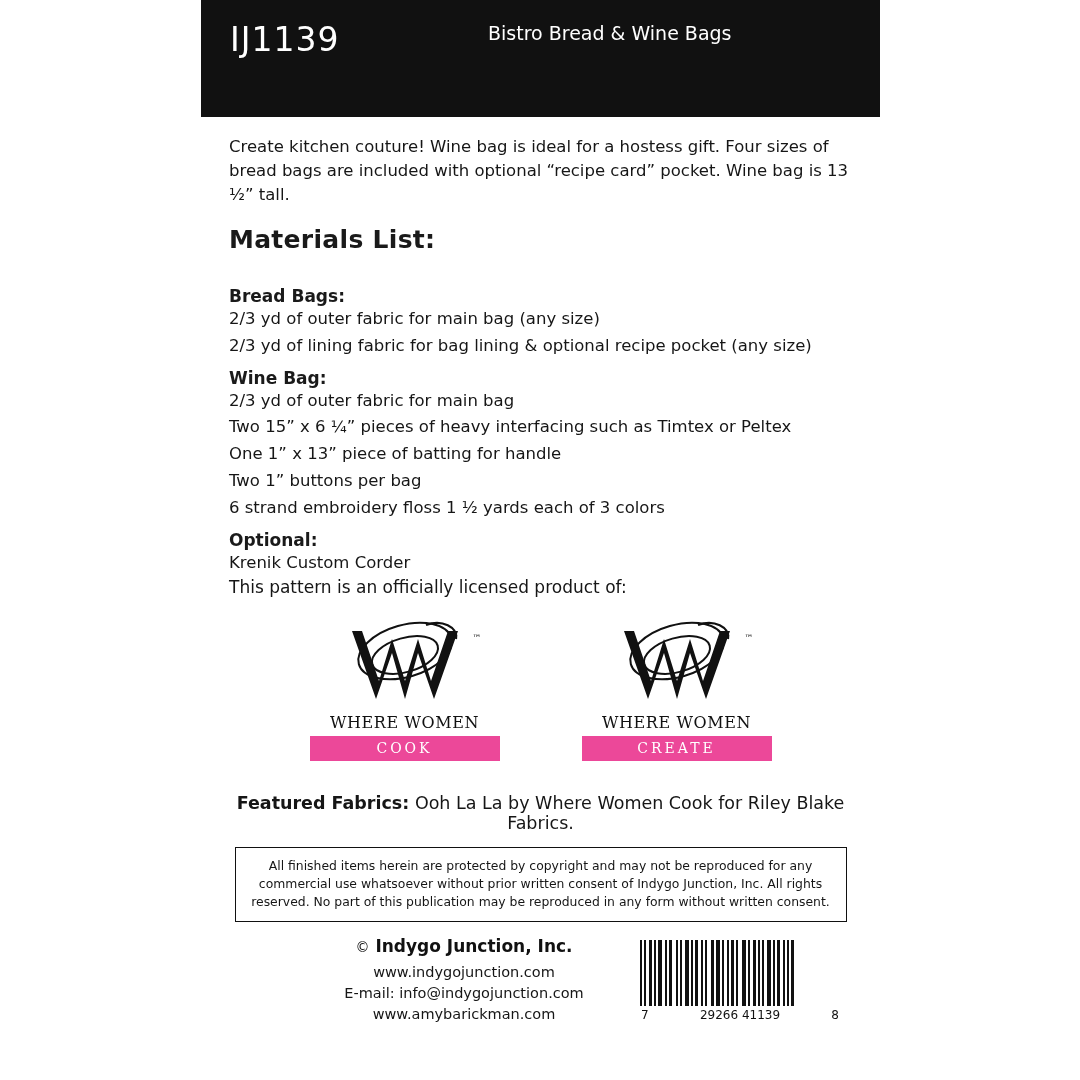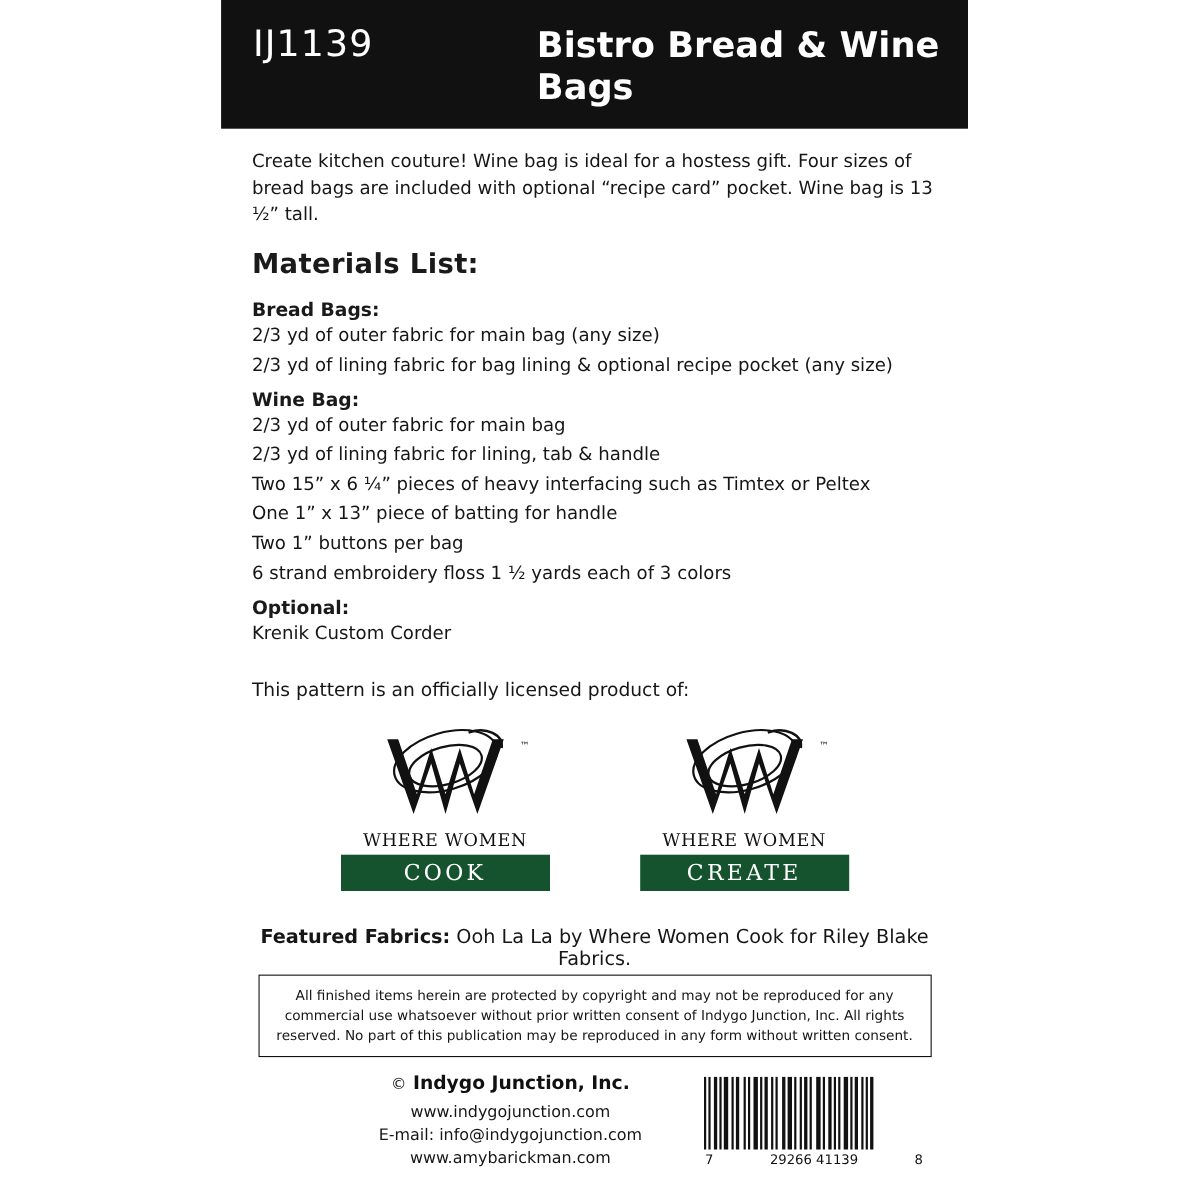--- a/index.html
+++ b/index.html
@@ -42,23 +42,23 @@
     top: 20px;
     font-size: 33px;
     letter-spacing: 1px;
     font-family: "DejaVu Sans", sans-serif;
     font-weight: 400;
   }
   .header-title {
     position: absolute;
     left: 287px;
     top: 22px;
-    font-size: 32px;
+    font-size: 19px;
     font-family: "DejaVu Sans", sans-serif;
-    font-weight: 700;
+    font-weight: 400;
   }
   
   .body {
     position: relative;
     padding: 0 28px;
     color: #1a1a1a;
   }
   .intro {
     margin-top: 18px;
     font-size: 16.5px;
@@ -66,39 +66,38 @@
     width: 630px;
     color: #161616;
   }
   .section-title {
     margin-top: 18px;
     font-size: 25px;
     font-weight: bold;
     letter-spacing: 0.3px;
   }
   .sub-title {
-    margin-top: 18px;
+    margin-top: 32px;
     font-size: 17px;
     font-weight: bold;
   }
   .sub-title.tight {
     margin-top: 8px;
   }
   ul.items {
     list-style: none;
     margin: 0;
     padding: 0;
   }
   ul.items li {
     font-size: 16.5px;
     line-height: 1.63;
     color: #161616;
   }
   .license-line {
-    margin-top: 28px;
     font-size: 17px;
     color: #161616;
   }
   
   .logos {
     margin-top: 14px;
     display: flex;
     justify-content: center;
     gap: 82px;
   }
@@ -124,38 +123,38 @@
   }
   .logo-words {
     font-family: "DejaVu Serif", serif;
     font-size: 16px;
     letter-spacing: 0.6px;
     margin-top: 2px;
     color: #111;
   }
   .logo-bar {
     margin-top: 4px;
-    background: #14532d;
+    background: #ec4899;
     color: #fff;
     font-family: "DejaVu Serif", serif;
-    font-size: 20px;
+    font-size: 14px;
     letter-spacing: 3px;
     padding: 4px 0 5px 0;
   }
   
   .featured {
     margin-top: 32px;
     font-size: 17.5px;
     color: #161616;
     text-align: center;
   }
   .featured b { font-weight: bold; }
   
   .copybox {
-    margin: 4px auto 0 auto;
+    margin: 14px auto 0 auto;
     width: 612px;
     border: 1.5px solid #111;
     box-sizing: border-box;
     padding: 9px 14px 10px 14px;
     font-size: 12.4px;
     line-height: 1.45;
     text-align: center;
     color: #161616;
   }
   
@@ -236,21 +235,20 @@
 
       <div class="sub-title">Bread Bags:</div>
       <ul class="items">
         <li>2/3 yd of outer fabric for main bag (any size)</li>
         <li>2/3 yd of lining fabric for bag lining &amp; optional recipe pocket (any size)</li>
       </ul>
 
       <div class="sub-title tight">Wine Bag:</div>
       <ul class="items">
         <li>2/3 yd of outer fabric for main bag</li>
-        <li>2/3 yd of lining fabric for  lining, tab &amp; handle</li>
         <li>Two 15” x 6 ¼” pieces of heavy interfacing such as Timtex or Peltex</li>
         <li>One 1” x 13” piece of batting for handle</li>
         <li>Two 1” buttons per bag</li>
         <li>6 strand embroidery floss 1 ½ yards each of 3 colors</li>
       </ul>
 
       <div class="sub-title tight">Optional:</div>
       <ul class="items">
         <li>Krenik Custom Corder</li>
       </ul>

